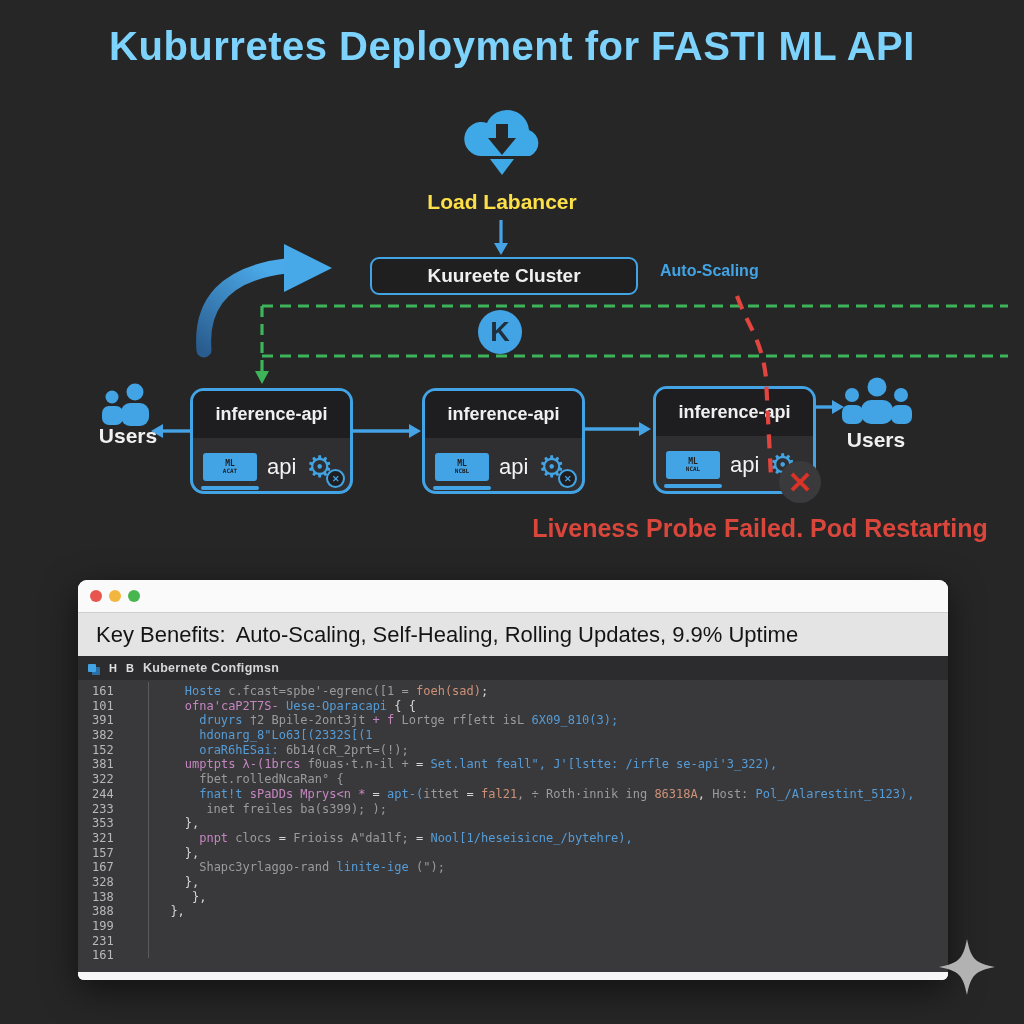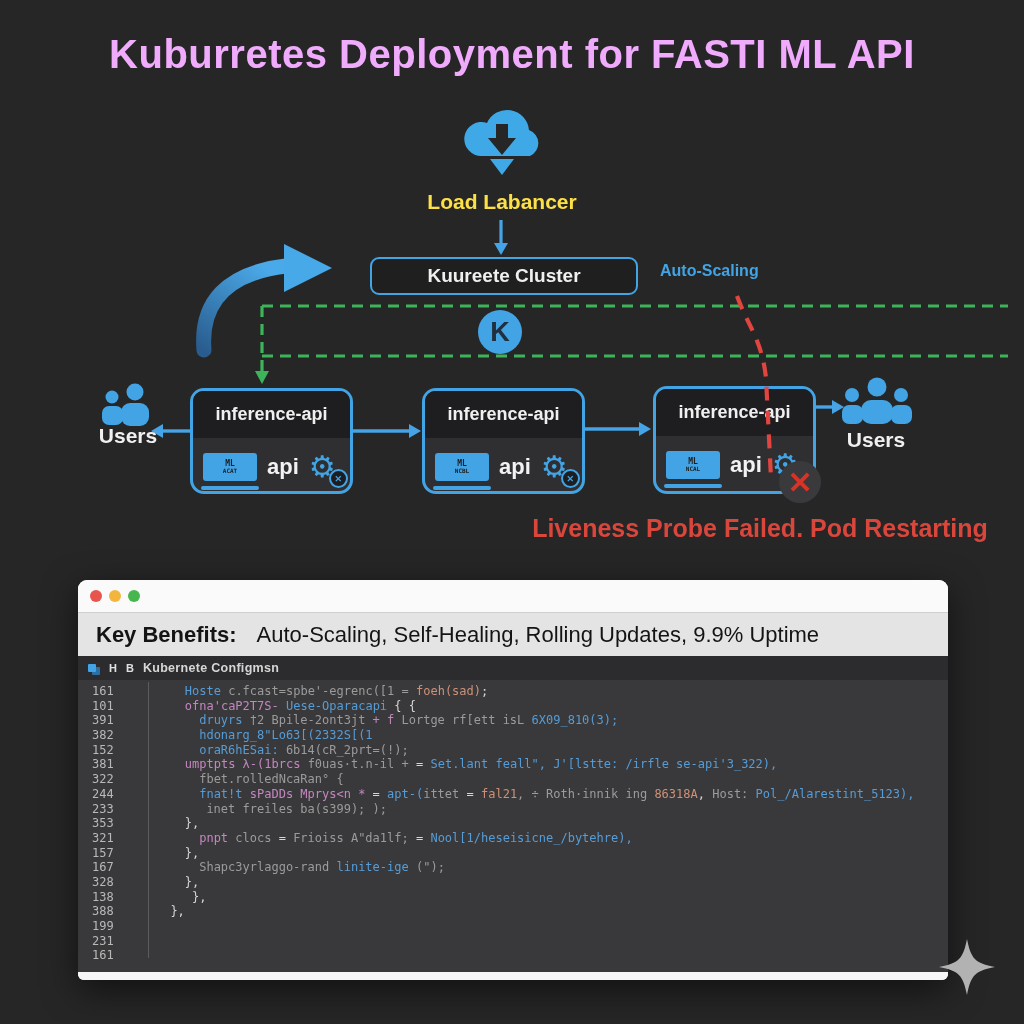--- a/index.html
+++ b/index.html
@@ -1,22 +1,22 @@
 <!DOCTYPE html>
 <html><head>
 <meta charset="utf-8">
 <style>
   html,body{margin:0;padding:0;background:#1c1c1c;}
   #canvas{position:relative;width:1024px;height:1024px;background:#262626;overflow:hidden;
           font-family:"Liberation Sans", sans-serif;}
   .abs{position:absolute;}
 
   
-  #main-title{left:0;top:24px;width:1024px;text-align:center;color:#f0abfc;
-              font-size:40px;font-weight:800;letter-spacing:.5px;margin-top:8px;}
+  #main-title{left:0;top:24px;width:1024px;text-align:center;color:#7dd3fc;
+              font-size:40px;font-weight:800;letter-spacing:.5px;}
 
   
   #lb-label{left:0;top:190px;width:1004px;text-align:center;color:#fde047;font-size:21px;font-weight:600;}
   #cluster-box{left:370px;top:257px;width:264px;height:34px;border:2.5px solid #42a4e4;border-radius:9px;
                background:rgba(0,0,0,.18);display:flex;align-items:center;justify-content:center;
                color:#f0f0f0;font-size:19px;font-weight:600;}
   #autoscaling-label{left:660px;top:262px;width:170px;color:#42a4e4;font-size:16px;font-weight:700;}
 
   
   #k-logo{left:478px;top:310px;width:44px;height:44px;border-radius:50%;background:#42a4e4;
@@ -30,21 +30,21 @@
   .pod-header{height:47px;background:#1e1e20;border-radius:10px 10px 0 0;display:flex;align-items:center;
               justify-content:center;color:#f0f0f0;font-size:18px;font-weight:600;}
   .pod-body{height:58px;display:flex;align-items:center;padding:0 10px;gap:10px;}
   .cbox{position:relative;width:50px;height:28px;background:#42a4e4;border-radius:3px;
         display:flex;align-items:center;justify-content:center;gap:20px;padding:0 2px;}
   .cbox:after{content:"";position:absolute;left:-2px;right:-2px;bottom:-9px;height:4px;background:#42a4e4;border-radius:2px;}
   .cbar{width:2.5px;height:16px;background:#1e1e20;border-radius:1px;}
   .ctxt{display:flex;flex-direction:column;align-items:center;line-height:7px;color:#1e1e20;
         font-family:"DejaVu Sans Mono",monospace;}
   .ctxt b{font-size:8px;} .ctxt i{font-style:normal;font-size:6px;font-weight:700;}
-  .api{color:#f2f2f2;font-size:22px;font-weight:700;}
+  .api{color:#f2f2f2;font-size:22px;font-weight:400;}
   .gear{position:relative;color:#42a4e4;font-size:30px;line-height:30px;
         font-family:"DejaVu Sans",sans-serif;}
   .gbadge{position:absolute;right:-12px;bottom:-6px;width:15px;height:15px;border-radius:50%;
           background:#1e1e20;border:2px solid #42a4e4;color:#42a4e4;font-size:9px;font-weight:700;
           display:flex;align-items:center;justify-content:center;font-family:"Liberation Sans",sans-serif;}
   .xbadge{position:absolute;right:-8px;bottom:-12px;width:42px;height:42px;border-radius:50%;
           background:#3a3a3c;color:#d93226;font-size:30px;font-weight:800;
           display:flex;align-items:center;justify-content:center;}
 
   
@@ -57,21 +57,21 @@
 
   
   #window{left:78px;top:580px;width:870px;height:400px;background:#f7f7f7;border-radius:9px 9px 6px 6px;
           box-shadow:0 10px 34px rgba(0,0,0,.55);}
   #titlebar{position:absolute;left:0;top:0;width:100%;height:32px;border-radius:9px 9px 0 0;background:#fafafa;}
   .tl{position:absolute;top:10px;width:12px;height:12px;border-radius:50%;}
   #tl-close{left:12px;background:#e8544e;} #tl-min{left:31px;background:#f2b63e;} #tl-zoom{left:50px;background:#47b64e;}
   #benefits{position:absolute;left:0;top:32px;width:100%;height:44px;background:#e4e4e4;
             border-top:1px solid #cfcfcf;box-sizing:border-box;display:flex;align-items:center;
             padding-left:18px;color:#141414;font-size:22px;}
-  #benefits b{font-weight:700;margin-right:20px;}
+  #benefits b{font-weight:400;margin-right:10px;}
   #codearea{position:absolute;left:0;top:76px;width:100%;height:316px;background:#39393b;overflow:hidden;}
   #tabstrip{position:absolute;left:0;top:0;width:100%;height:24px;background:#2c2c2e;display:flex;
             align-items:center;padding-left:10px;gap:9px;box-sizing:border-box;}
   #copy-icon{width:8px;height:8px;background:#42a4e4;border-radius:1px;box-shadow:4px 3px 0 0 #2a6fa6;margin-right:4px;}
   .tico{color:#e0e0e0;font-size:11px;font-weight:700;}
   #tab-title{color:#d6d6d6;font-size:12.5px;font-weight:600;letter-spacing:.3px;}
   #gutter-sep{position:absolute;left:70px;top:26px;bottom:14px;width:1px;background:#5c5c5c;}
   #code-rows{position:absolute;left:0;top:28px;width:100%;}
   .crow{display:flex;height:14.7px;line-height:14.7px;font-family:"DejaVu Sans Mono",monospace;font-size:12px;align-items:center;}
   .ln{width:52px;padding-left:14px;color:#b9b9b9;box-sizing:border-box;}

